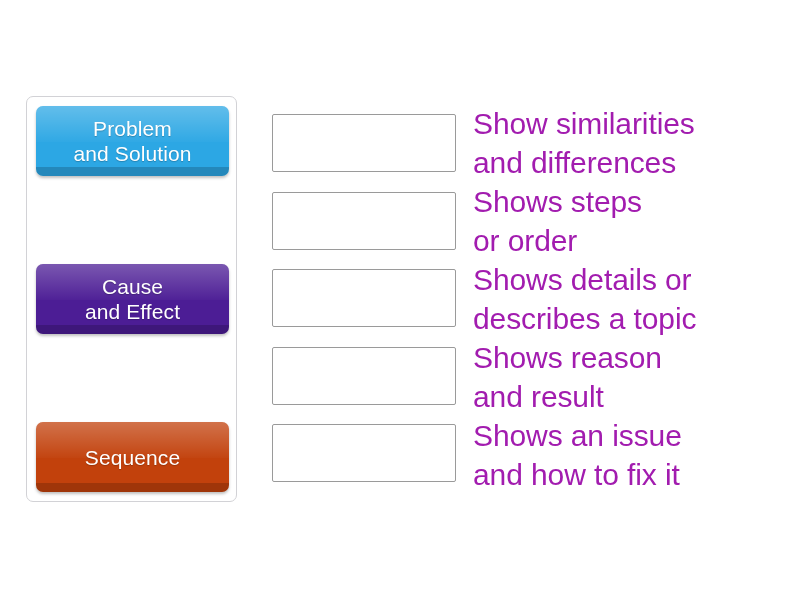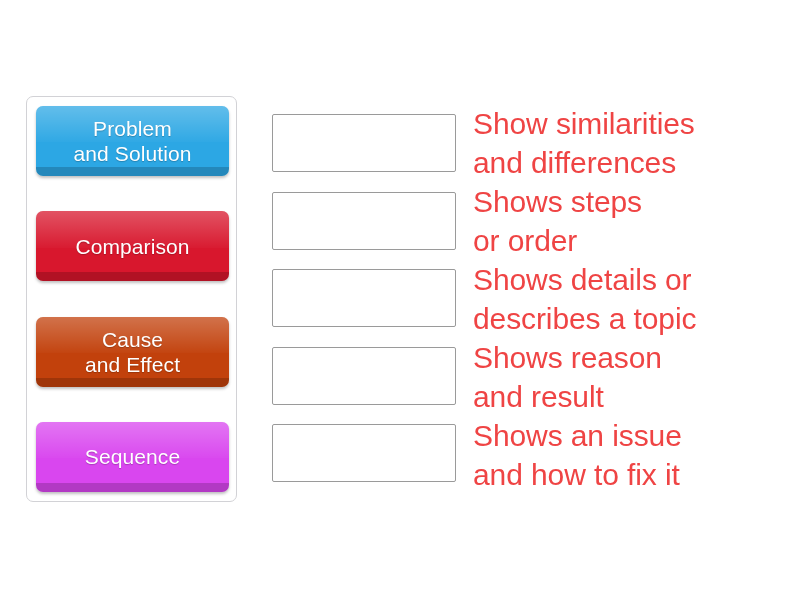--- a/index.html
+++ b/index.html
@@ -84,23 +84,23 @@
     height: 9px;
     background: rgba(0,0,0,0.18);
     z-index: 2;
     pointer-events: none;
     border-bottom-left-radius: 7px;
     border-bottom-right-radius: 7px;
   }
 
   .tile-blue    { background: #2CA7E4; box-shadow: 0 2px 3px rgba(0,0,0,0.25); }
   .tile-red     { background: #D8172D; box-shadow: 0 2px 3px rgba(0,0,0,0.25); }
-  .tile-orange  { background: #c2410c; box-shadow: 0 2px 3px rgba(0,0,0,0.25); }
+  .tile-orange  { background: #4c1d95; box-shadow: 0 2px 3px rgba(0,0,0,0.25); }
   .tile-green   { background: #1F8A4C; box-shadow: 0 2px 3px rgba(0,0,0,0.25); }
-  .tile-purple  { background: #d946ef; box-shadow: 0 2px 3px rgba(0,0,0,0.25); text-align: center; }
+  .tile-purple  { background: #c2410c; box-shadow: 0 2px 3px rgba(0,0,0,0.25); text-align: center; }
 
   
   #drop-column {
     position: absolute;
     left: 272px;
     top: 114px;
     width: 184px;
     height: 368px;
     display: flex;
     flex-direction: column;
@@ -116,40 +116,37 @@
   }
 
   
   #prompt-column {
     position: absolute;
     left: 473px;
     top: 104px;
     width: 322px;
   }
   .prompt {
-    color: #ef4444;
+    color: #a21caf;
     font-size: 30px;
     line-height: 39px;
     font-weight: 400;
     letter-spacing: -0.1px;
     white-space: pre-line;
   }
 </style>
 </head>
 <body>
 
 <div id="activity-stage">
 
   <div id="tile-tray">
     <div class="tile tile-blue">
       <span class="tile-label" style="white-space: pre-line;">Problem
 and Solution</span>
-    </div>
-    <div class="tile tile-red">
-      <span class="tile-label" style="white-space: pre-line;">Comparison</span>
     </div>
     <div class="tile tile-orange">
       <span class="tile-label" style="white-space: pre-line;">Cause
 and Effect</span>
     </div>
     <div class="tile tile-purple">
       <span class="tile-label" style="white-space: pre-line;">Sequence</span>
     </div>
   </div>
 

